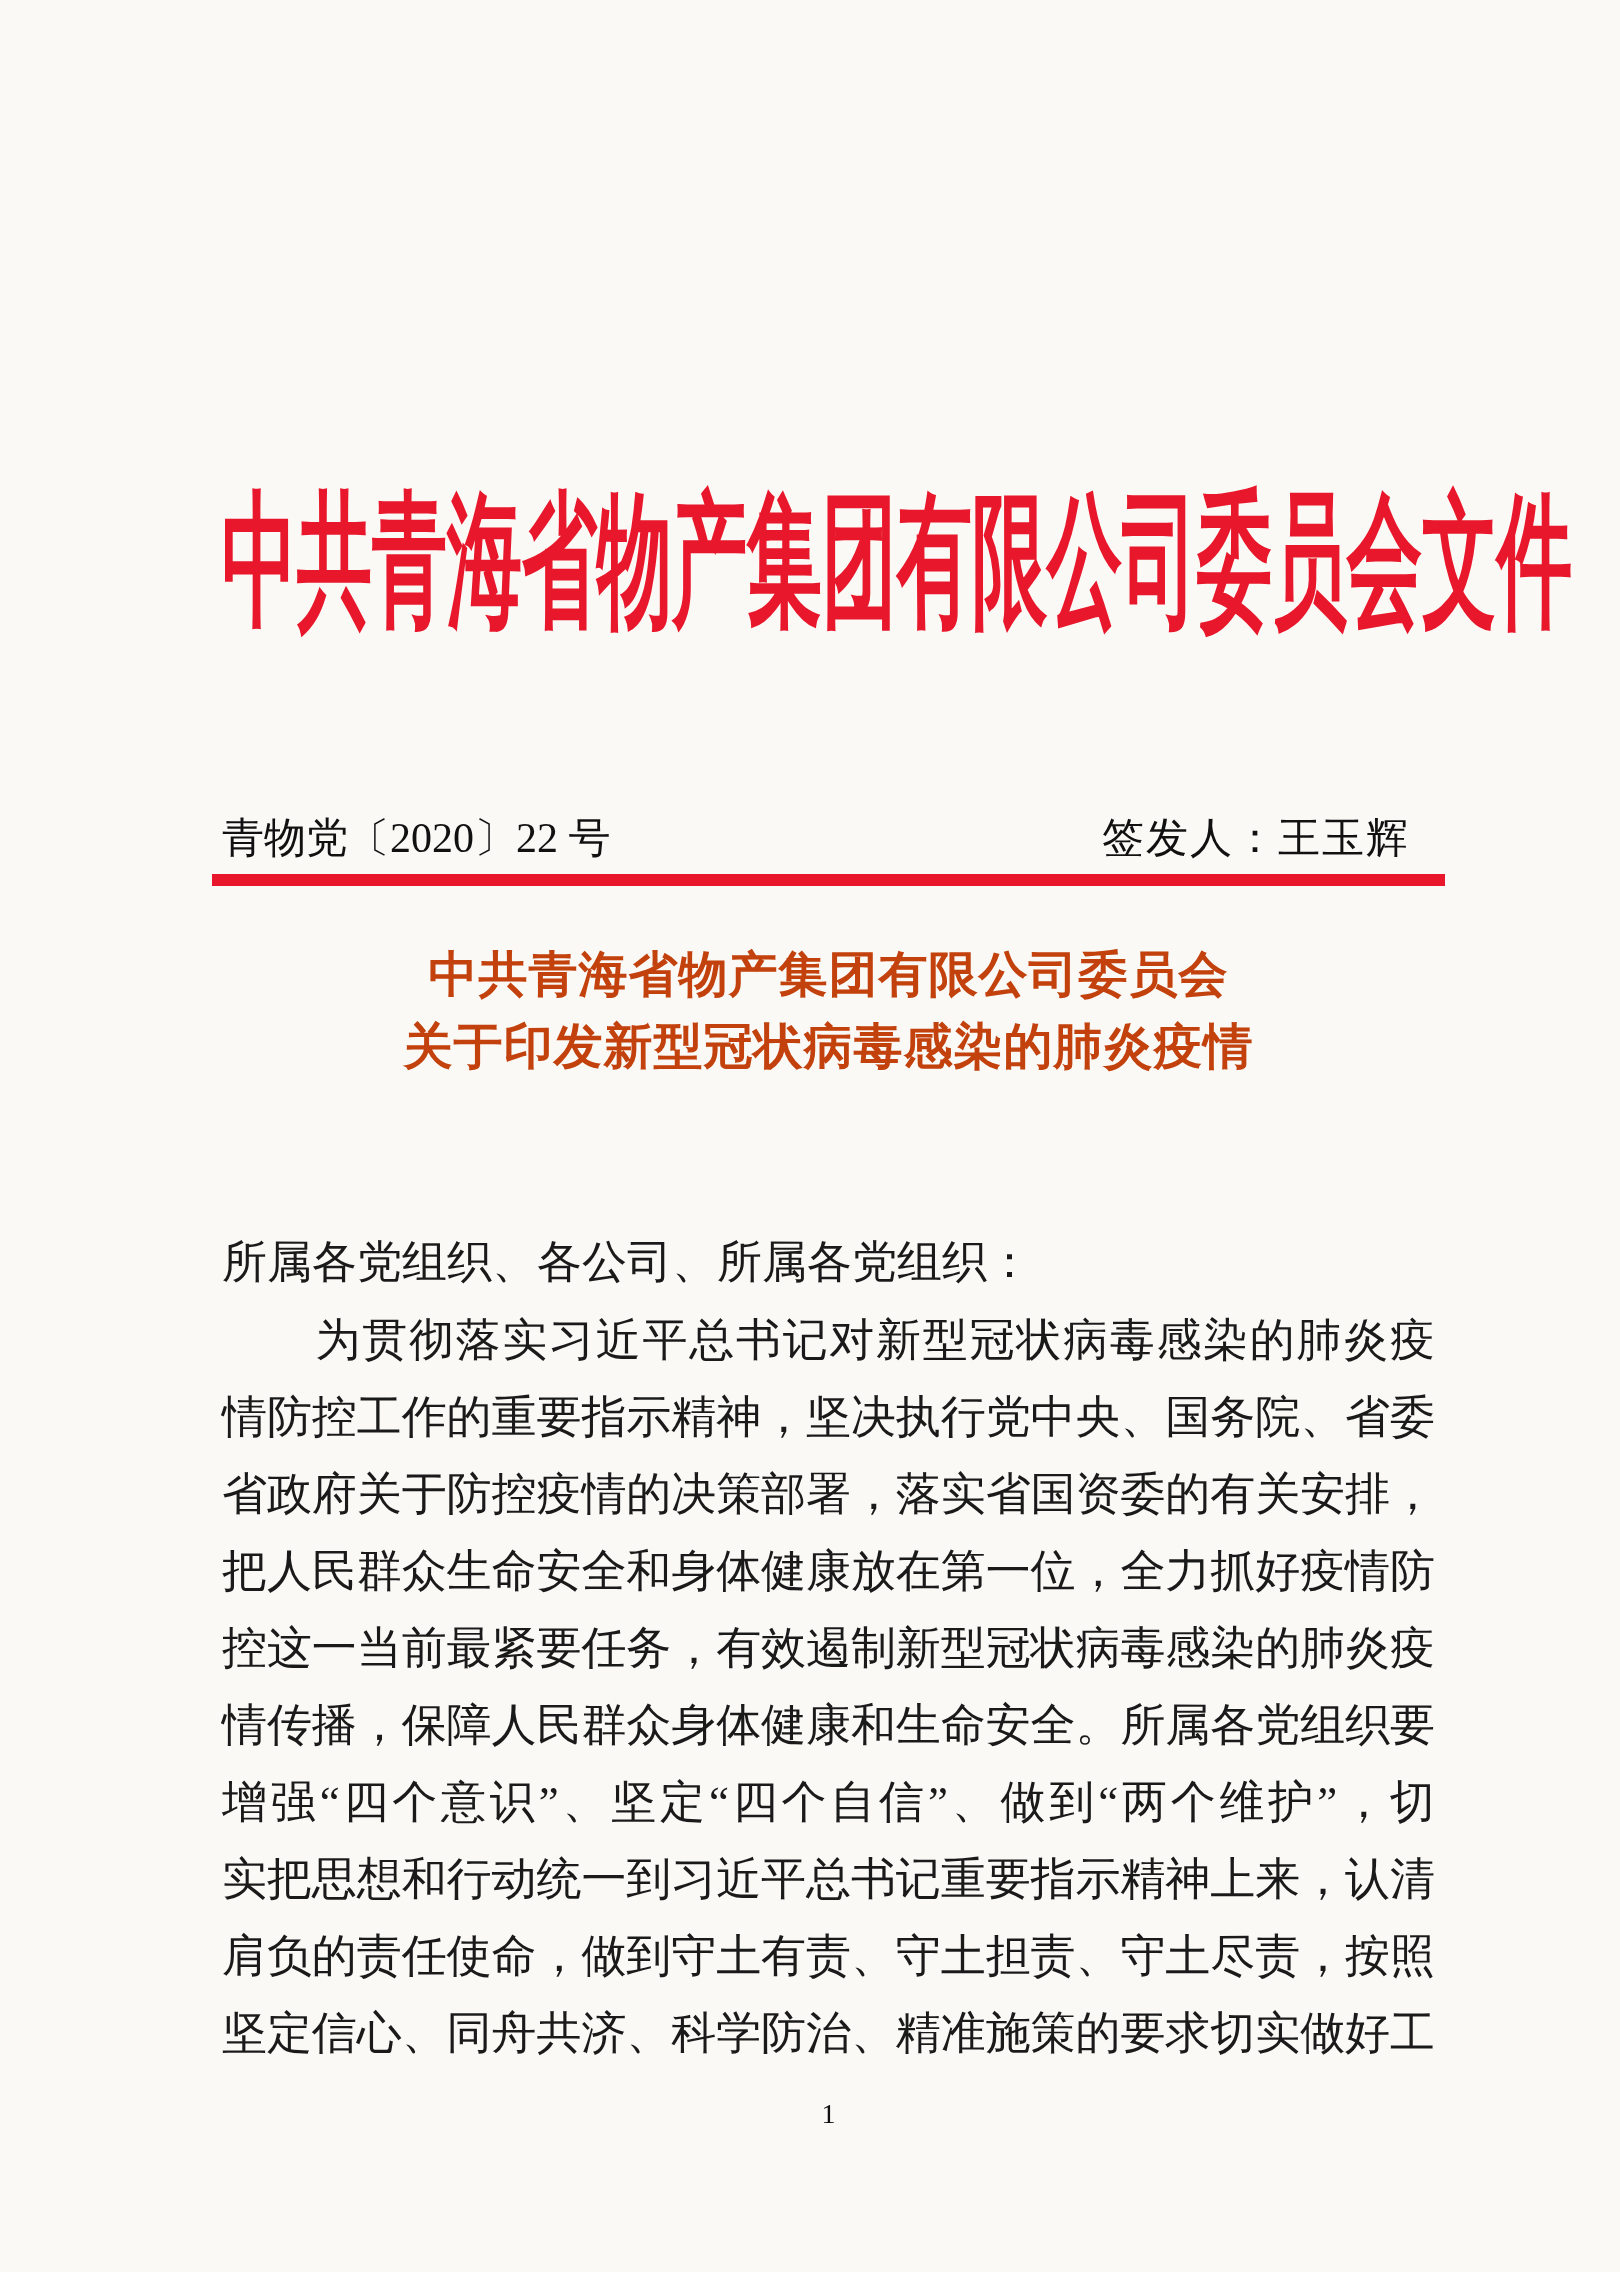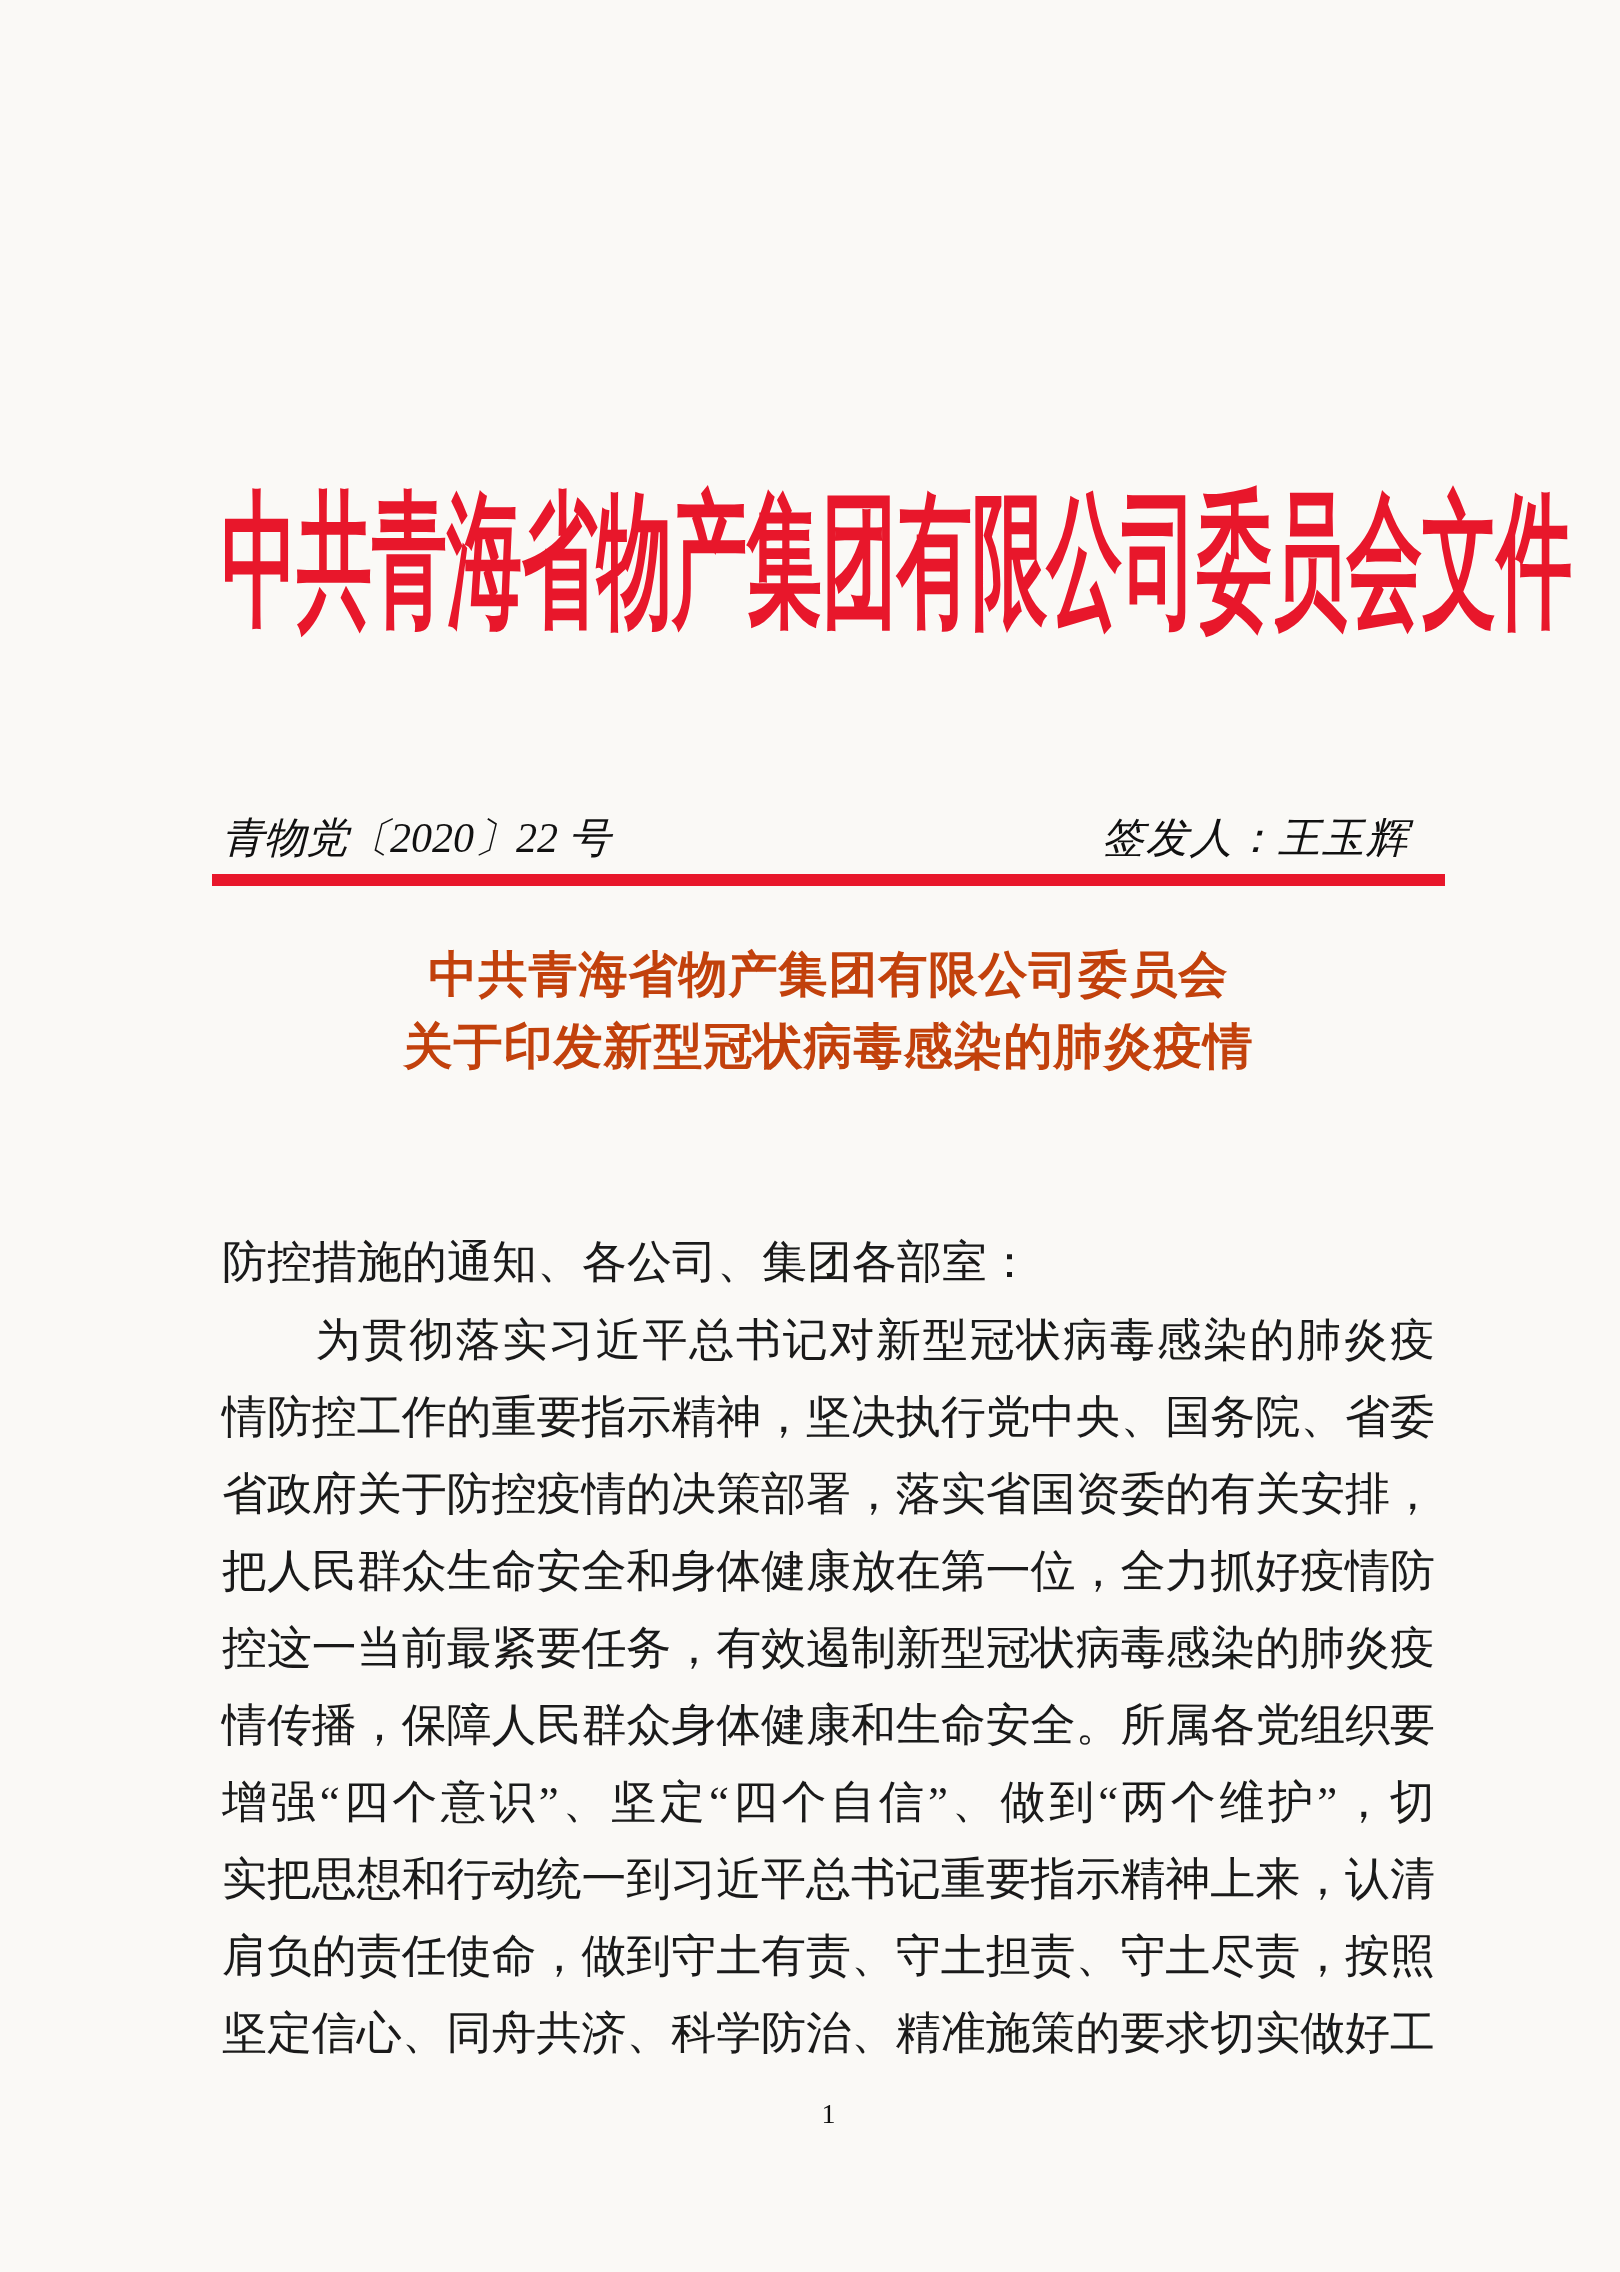--- a/index.html
+++ b/index.html
@@ -23,21 +23,20 @@
     white-space:nowrap;letter-spacing:0;
     color:#e8172b;
   }
 
   
   .meta-row{
     position:absolute;top:810px;left:222px;width:1213px;
     display:flex;justify-content:space-between;align-items:flex-end;
     font-size:42px;color:#111;
     white-space:nowrap;
-    font-style:italic;
   }
   .signer{padding-right:25px;letter-spacing:2px;margin-left:40px;}
 
   
   .red-rule{
     position:absolute;top:874px;left:212px;width:1233px;height:12px;
     background:#e8172b;
   }
 
   
@@ -82,21 +81,21 @@
   </div>
 
   <div class="red-rule" style="background: rgb(232, 23, 43);"></div>
 
   <div class="doc-title">
     <div>中共青海省物产集团有限公司委员会</div>
     <div>关于印发新型冠状病毒感染的肺炎疫情</div>
   </div>
 
   <div class="body-block">
-    <div class="salutation">防控措施的通知、各公司、集团各部室：</div>
+    <div class="salutation">所属各党组织、各公司、所属各党组织：</div>
     <div class="bline">
         <span style="min-width: 1em;">　</span>
         <span style="min-width: 1em;">　</span>
         <span>为</span>
         <span>贯</span>
         <span>彻</span>
         <span>落</span>
         <span>实</span>
         <span>习</span>
         <span>近</span>

